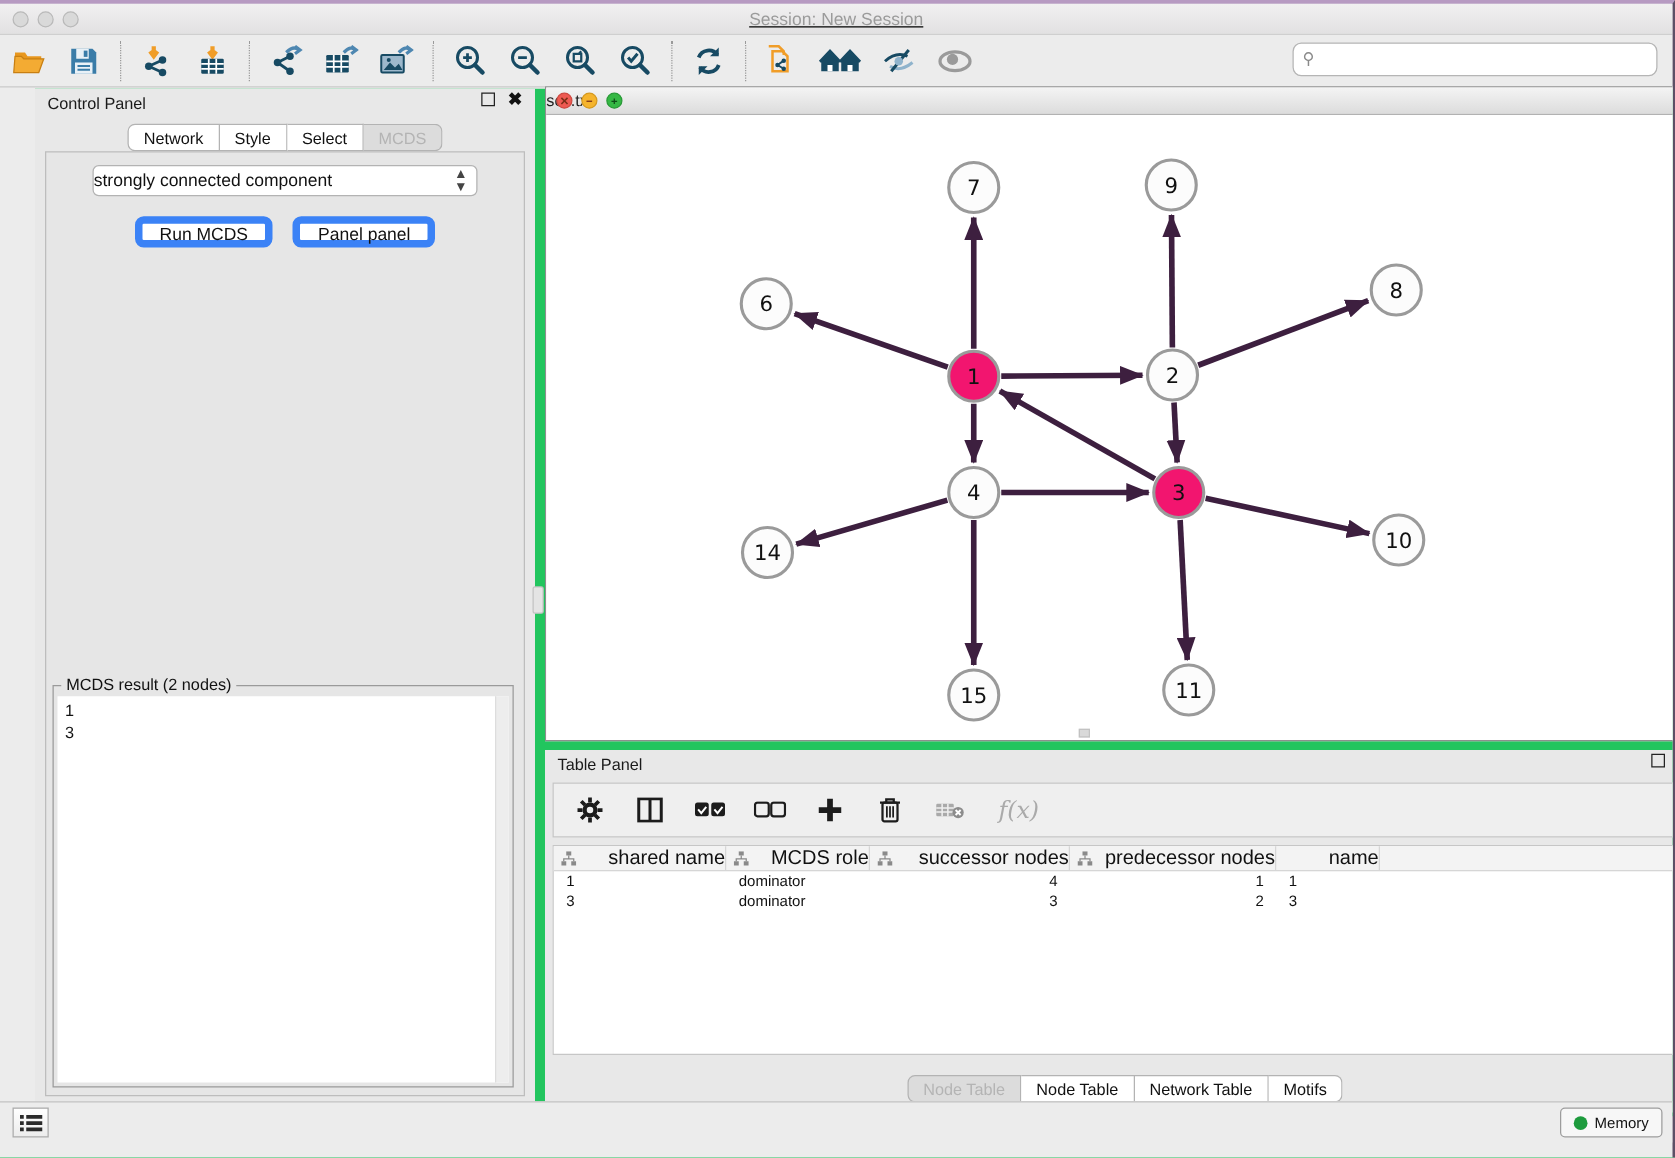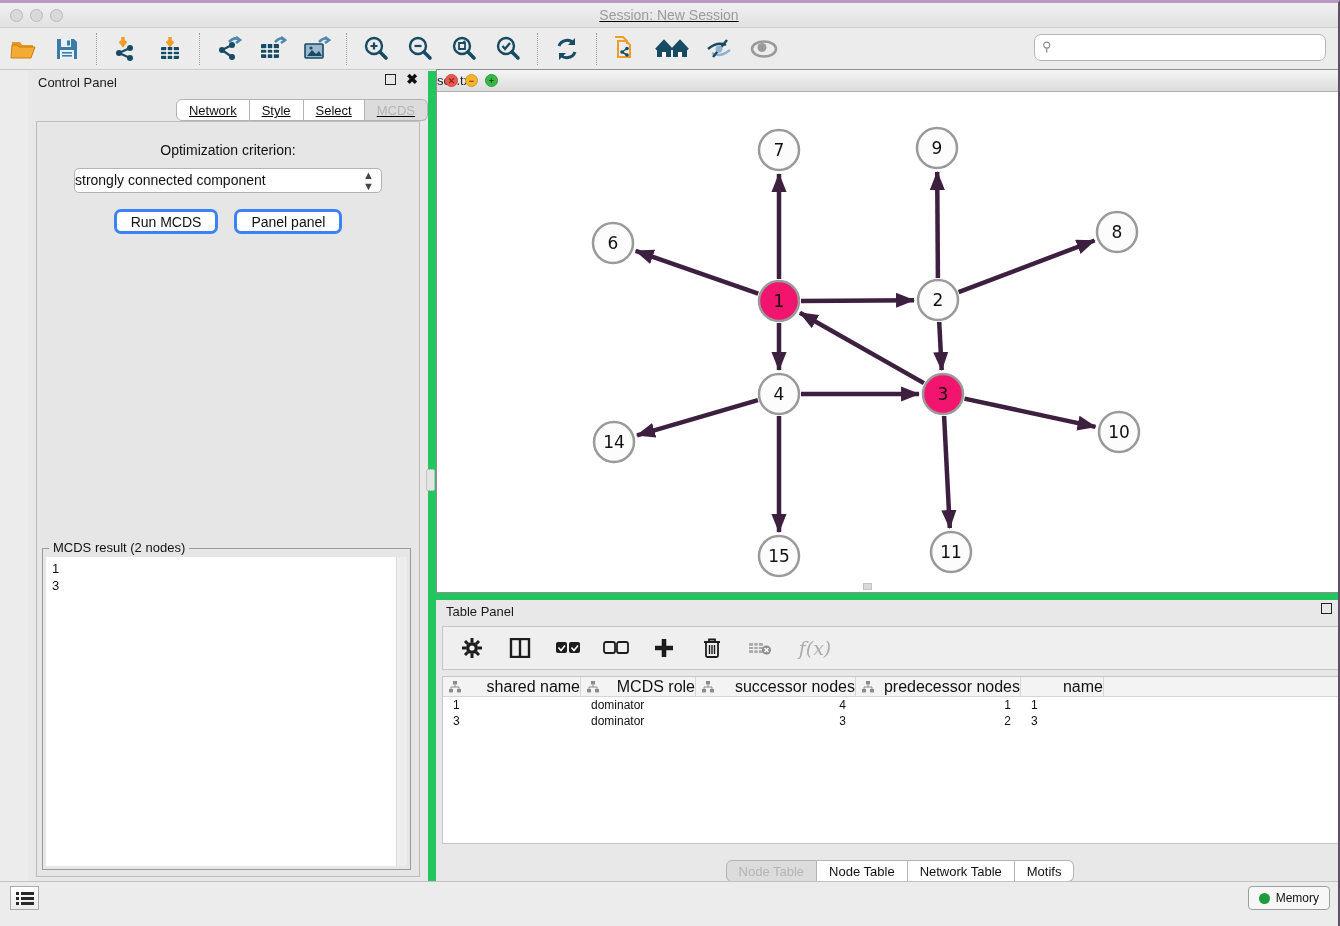--- a/index.html
+++ b/index.html
@@ -29,36 +29,36 @@
   .workspace { position:absolute; left:0; top:68px; width:100%; bottom:33px; background:#22c55e;margin-left:28px; }
 
   
   .control-panel { position:absolute; left:0; top:0; width:400px; height:100%; background:#e8e8e8; }
   .panel-head { position:relative; height:24px; }
   .panel-title { position:absolute; left:10px; top:4px; font-size:13px; color:#1a1a1a; }
   .panel-icons { position:absolute; right:10px; top:3px; display:flex; gap:10px; align-items:center; }
   .float-glyph { width:11px; height:11px; border:1.5px solid #222; display:inline-block; }
   .close-glyph { font-size:14px; font-weight:bold; color:#111; line-height:11px; }
 
-  .tab-row { display:flex; justify-content:flex-end; margin-top:4px;text-decoration:underline; }
+  .tab-row { display:flex; justify-content:center; margin-top:4px; }
   .tab { border:1px solid #b3b3b3; border-left:none; background:#fff; font-size:13px; color:#111;
          padding:3px 12px; height:22px; line-height:15px; }
   .tab:first-child { border-left:1px solid #b3b3b3; border-radius:6px 0 0 6px; }
   .tab:last-child { border-radius:0 6px 6px 0; }
   .tab.disabled-active { background:#dcdcdc; color:#b4b4b4; }
 
   .cp-body { position:absolute; left:8px; right:8px; top:50px; bottom:16px;
              border:1px solid #bdbdbd; background:#e6e6e6; }
   .opt-label { text-align:center; margin-top:20px; font-size:14px; color:#111; }
   .select-box { position:relative; margin:10px auto 0; width:308px; height:25px; background:#fff;
                 border:1px solid #b3b3b3; border-radius:5px; font-size:14px; color:#111;
                 line-height:23px; }
   .select-arrows { position:absolute; right:7px; top:1px; font-size:11px; color:#444; line-height:11px; text-align:center; }
   .btn-row { display:flex; justify-content:center; gap:16px; margin-top:16px; }
-  .push-btn { background:#fff; border:3px solid #3b82f6; border-radius:7px; font-size:14px; color:#111;
+  .push-btn { background:#fff; border:6px solid #3b82f6; border-radius:7px; font-size:14px; color:#111;
               padding:0 14px; height:25px; font-family:"Liberation Sans",sans-serif; }
 
   .result-fieldset { position:absolute; left:5px; right:8px; top:426px; bottom:6px;
                      border:1px solid #9a9a9a; background:#e6e6e6; }
   .result-legend { position:absolute; left:6px; top:-9px; background:#e6e6e6; padding:0 4px;
                    font-size:13px; color:#111; }
   .result-area { position:absolute; left:3px; right:3px; top:8px; bottom:3px; background:#fff;
                  font-size:13px; color:#111; padding:3px 0 0 6px; line-height:17px; white-space:pre-line; }
   .result-scroll { position:absolute; right:0; top:0; bottom:0; width:11px; background:#ededed; border-left:1px solid #ddd; }
 
@@ -287,21 +287,20 @@
         <span class="close-glyph">✖</span>
       </span>
     </div>
     <div class="tab-row">
       <span class="tab">Network</span>
       <span class="tab">Style</span>
       <span class="tab">Select</span>
       <span class="tab disabled-active">MCDS</span>
     </div>
     <div class="cp-body">
-      <div class="opt-label">Optimization criterion:</div>
       <div class="select-box">
         <span>strongly connected component</span>
         <span class="select-arrows">▲<br>▼</span>
       </div>
       <div class="btn-row">
         <button class="push-btn">Run MCDS</button>
         <button class="push-btn">Panel panel</button>
       </div>
       <div class="result-fieldset">
         <span class="result-legend">MCDS result (2 nodes)</span>

